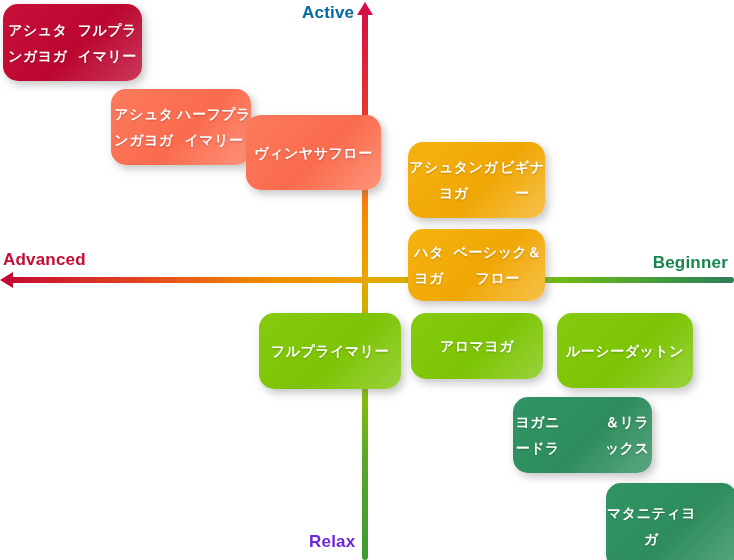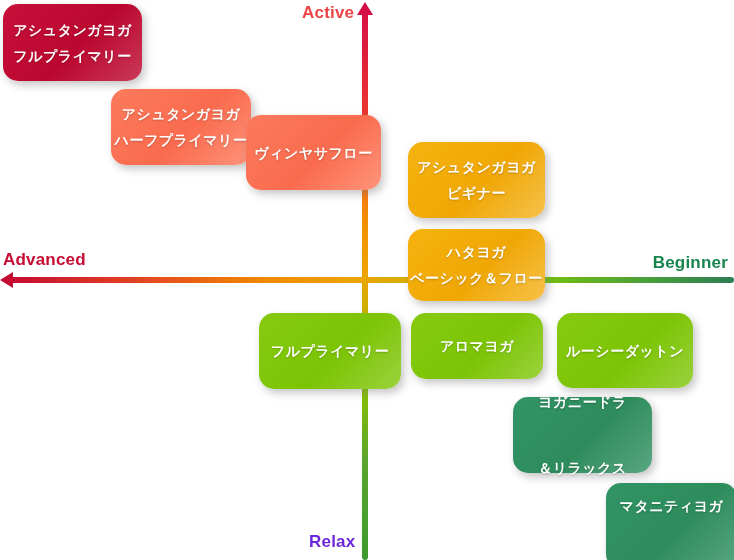--- a/index.html
+++ b/index.html
@@ -29,28 +29,28 @@
   }
   .y-arrow{
     position:absolute;left:357px;top:2px;width:0;height:0;z-index:1;
     border-left:8px solid transparent;border-right:8px solid transparent;
     border-bottom:13px solid #d50f45;
   }
   .axis-label{
     position:absolute;font-weight:bold;font-size:17px;letter-spacing:0.2px;z-index:2;
     white-space:nowrap;
   }
-  .lbl-active  {left:302px;top:3px;  color:#ef4444;}
+  .lbl-active  {left:302px;top:3px;  color:#0369a1;}
   .lbl-advanced{left:3px;  top:250px;color:#c50c33;}
   .lbl-beginner{right:6px; top:253px;color:#17854e;}
   .lbl-relax   {left:309px;top:532px;color:#6d28d9;}
   
   .box{
     position:absolute;z-index:3;border-radius:15px;
-    display:flex;flex-direction:column;align-items:center;justify-content:center;
+    display:flex;align-items:center;justify-content:center;
     color:#ffffff;font-weight:bold;font-size:14px;letter-spacing:0.5px;
     text-align:center;line-height:26px;
     box-shadow:3px 4px 8px rgba(110,110,110,0.40);
     text-shadow:0 1px 2px rgba(0,0,0,0.22);
   }
   .c-crimson{background:linear-gradient(135deg,#c81039 0%,#bb0730 55%,#cf4a66 115%);}
   .c-tomato {background:linear-gradient(135deg,#fc7a5c 0%,#fa6b4e 55%,#ffa28a 115%);}
   .c-amber  {background:linear-gradient(135deg,#f5b310 0%,#f0a705 55%,#f8ca62 115%);}
   .c-lime   {background:linear-gradient(135deg,#86ca10 0%,#7cc405 55%,#a6d650 115%);}
   .c-green  {background:linear-gradient(135deg,#319465 0%,#2e8c5c 55%,#68b08e 115%);gap:40px;}

